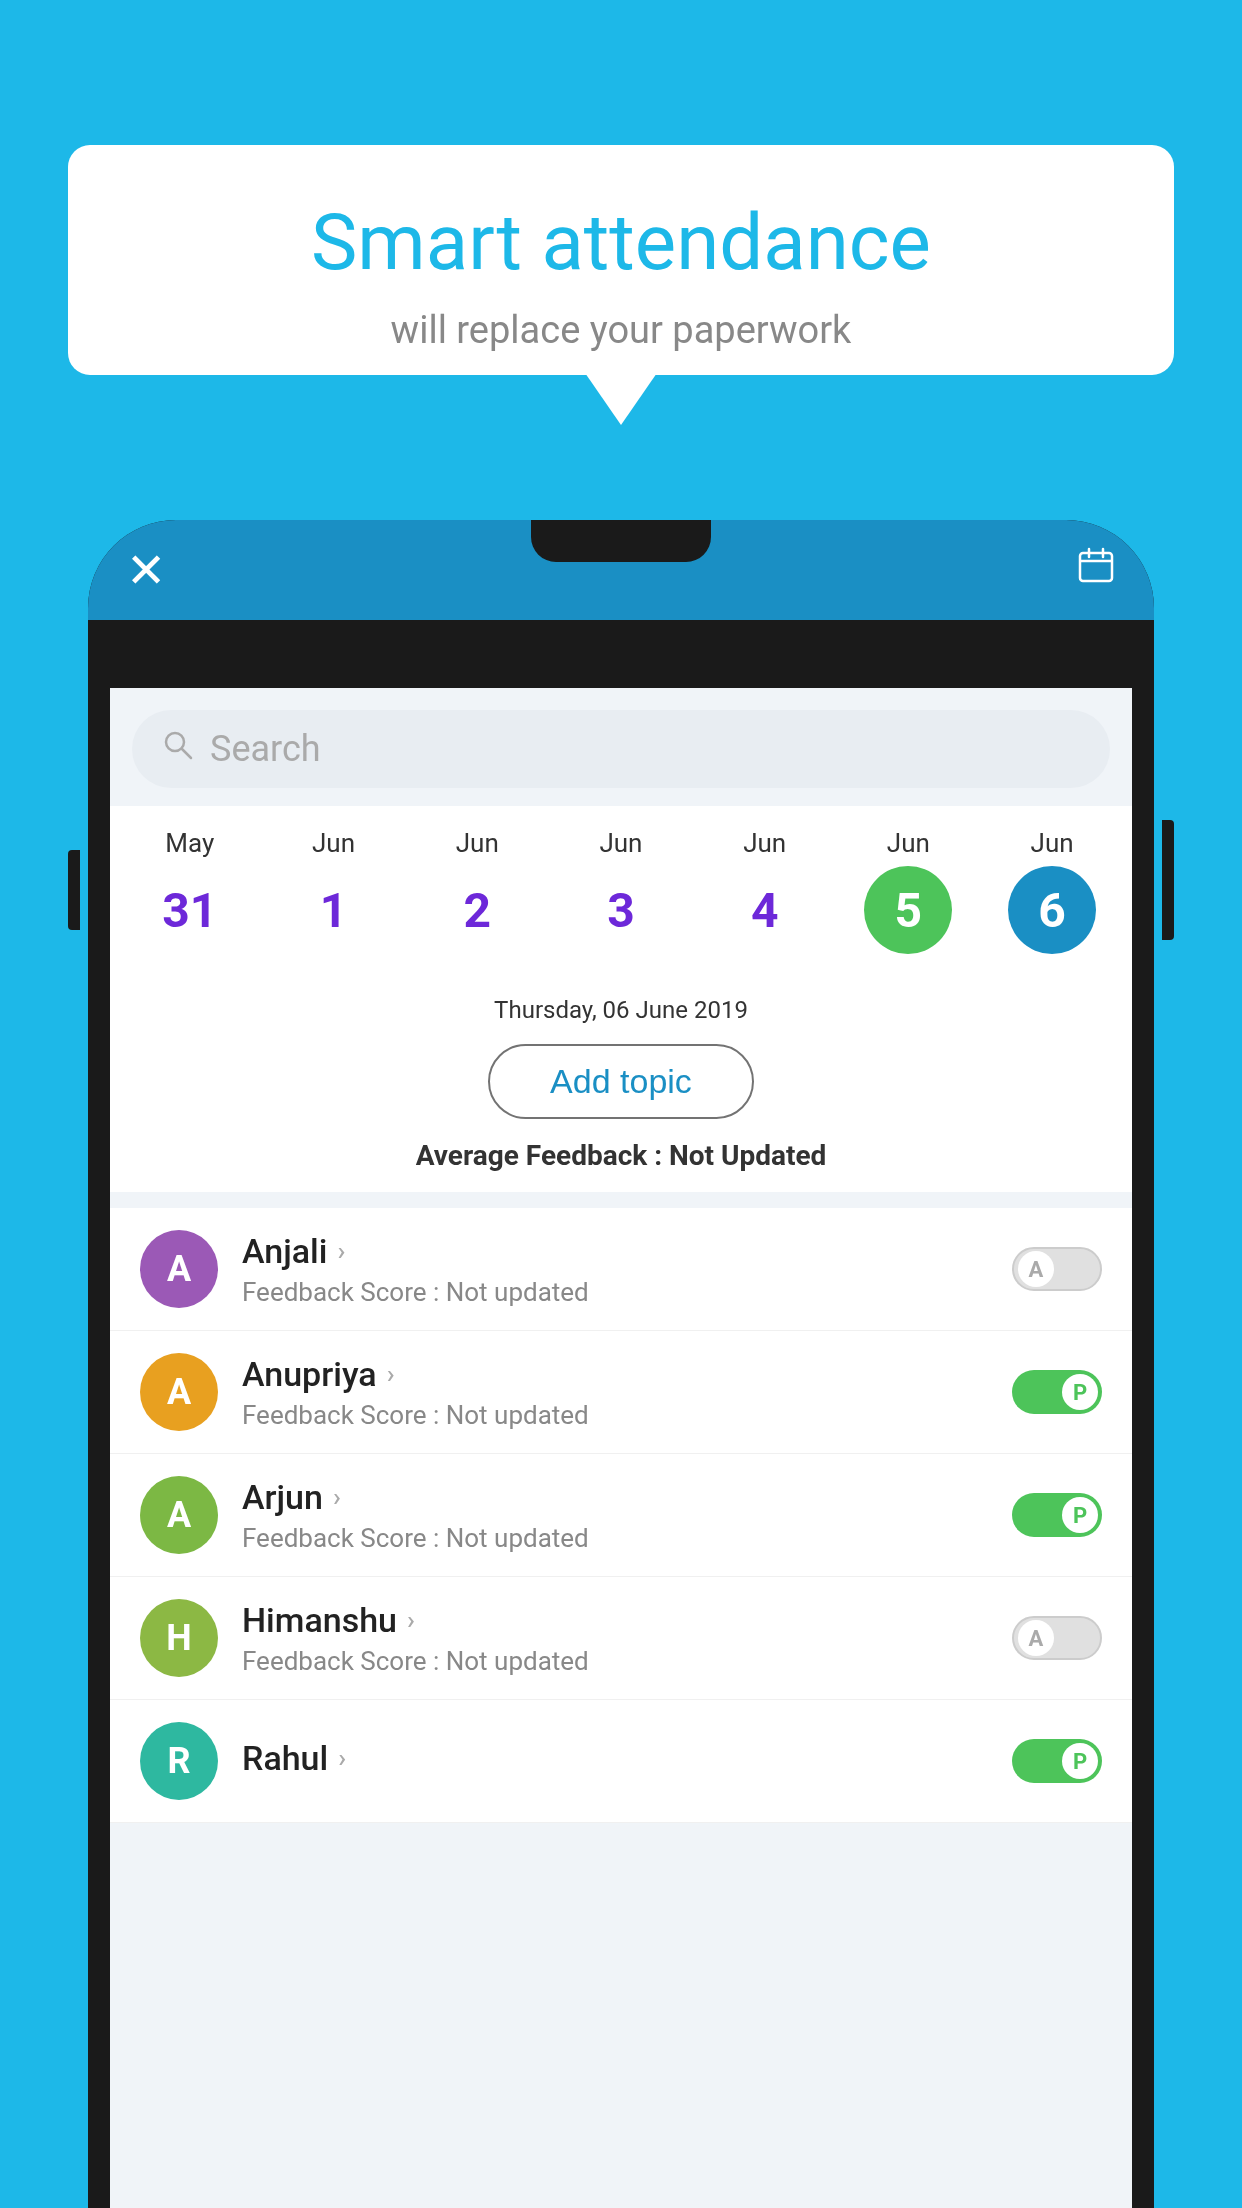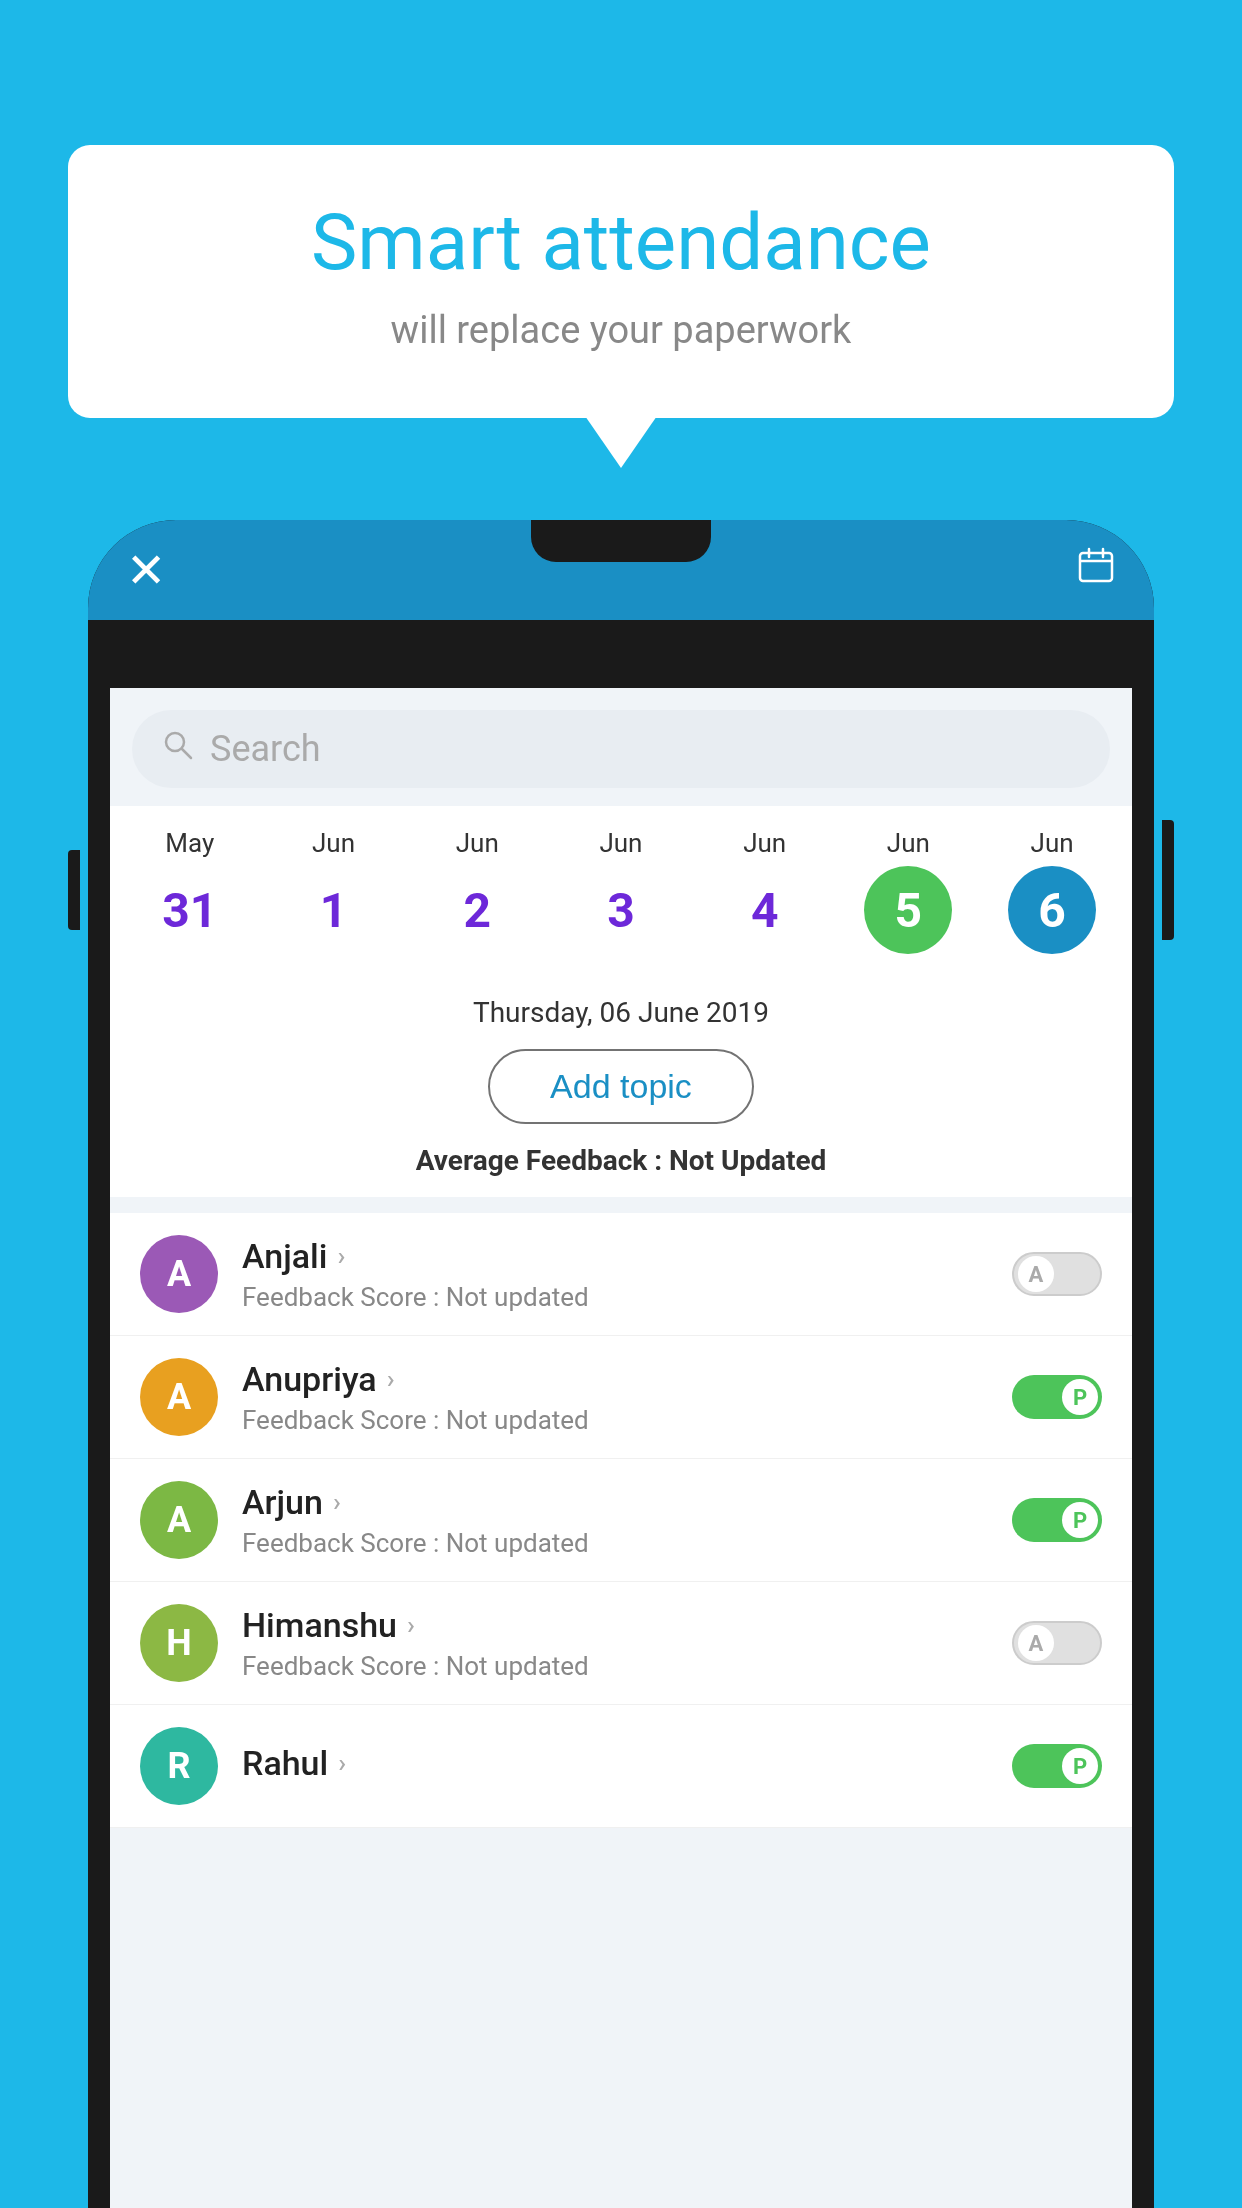--- a/index.html
+++ b/index.html
@@ -17,21 +17,21 @@
     .speech-bubble-wrapper {
       position: absolute;
       top: 145px;
       left: 68px;
       right: 68px;
     }
 
     .speech-bubble {
       background: #ffffff;
       border-radius: 22px;
-      padding: 55px 60px 66px 60px;
+      padding: 55px 60px 23px 60px;
       text-align: center;
       position: relative;
     }
 
     .speech-bubble::after {
       content: '';
       position: absolute;
       bottom: -50px;
       left: 50%;
       transform: translateX(-50%);
@@ -224,21 +224,21 @@
     }
 
     
     .date-display {
       background: white;
       padding: 20px 0 0 0;
       text-align: center;
     }
 
     .selected-date-text {
-      font-size: 28px;
+      font-size: 24px;
       color: #333;
       font-weight: 400;
     }
 
     
     .add-topic-wrapper {
       background: white;
       display: flex;
       justify-content: center;
       padding: 20px 0 20px 0;

